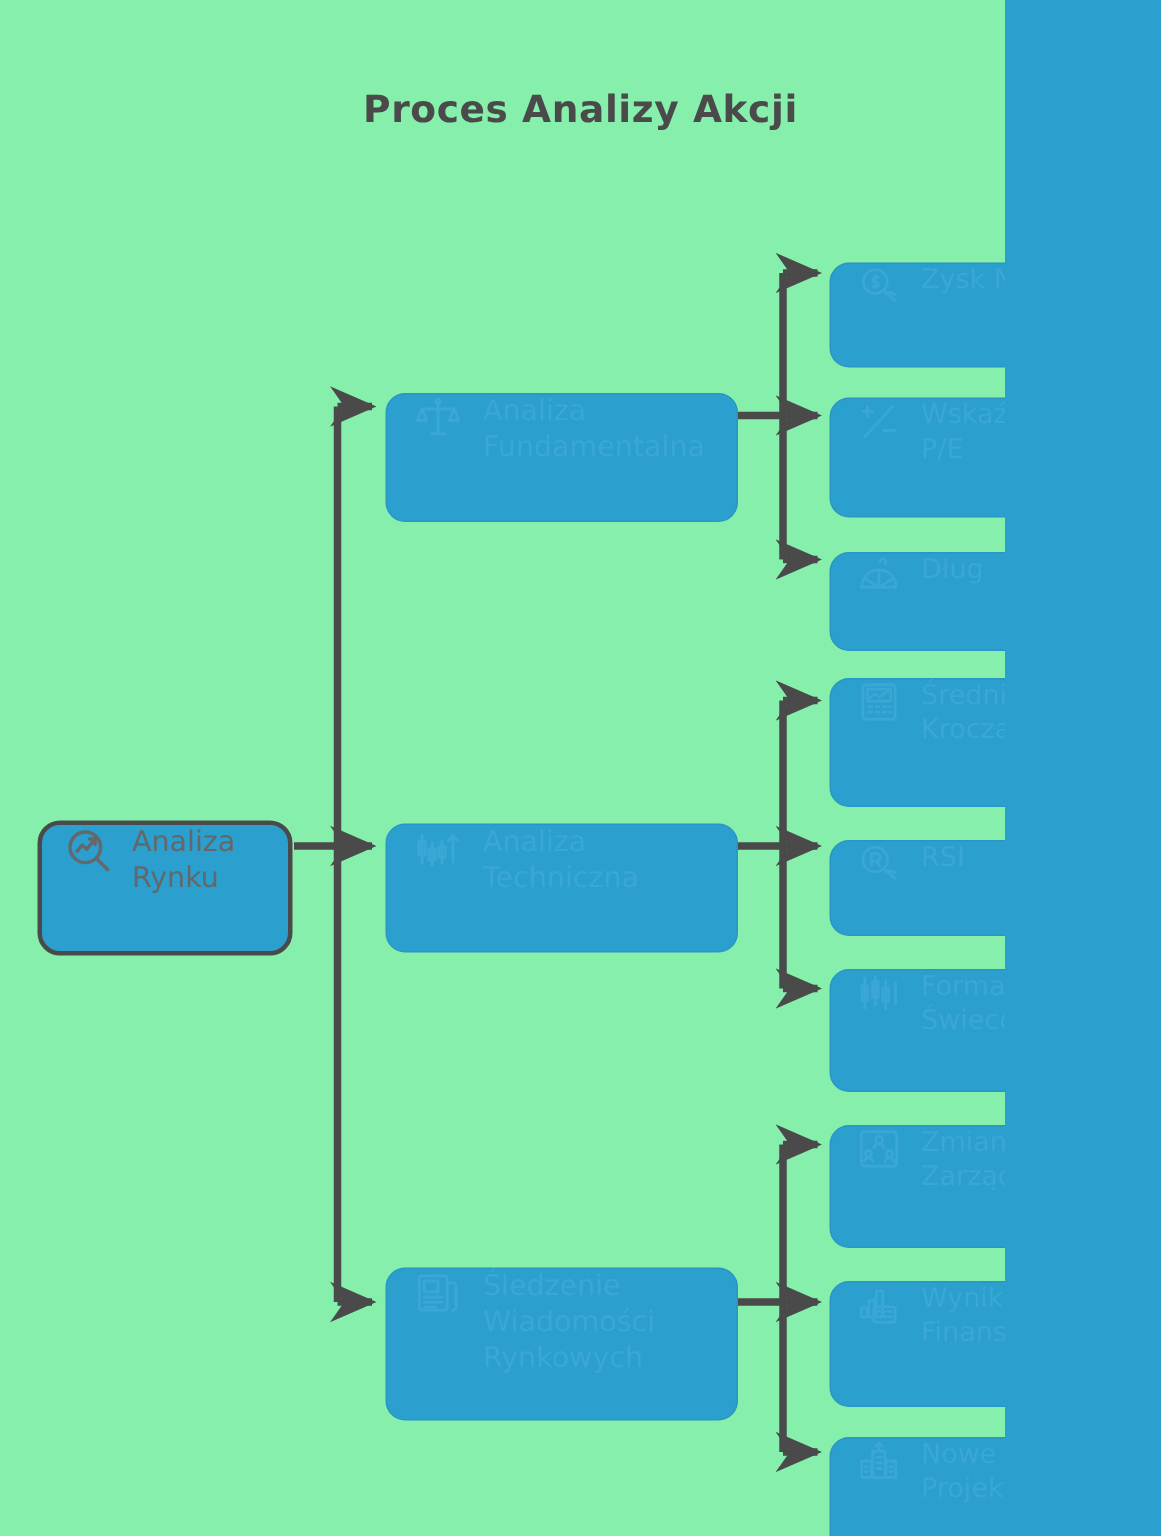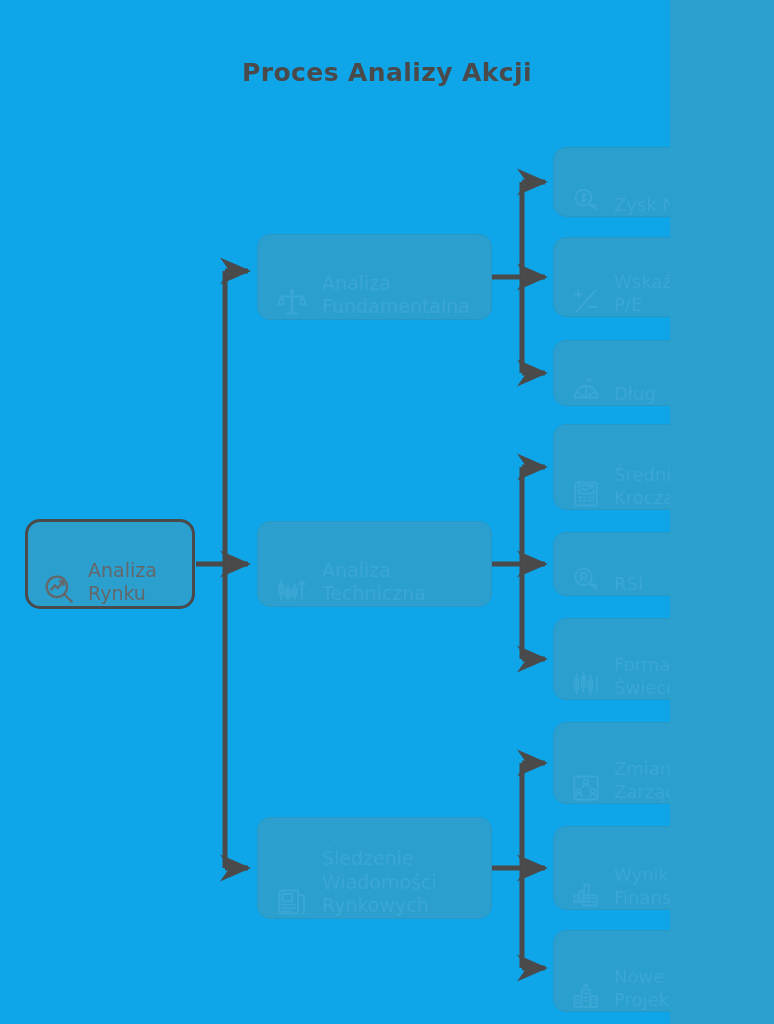--- a/index.html
+++ b/index.html
@@ -4,21 +4,21 @@
 <style>
   html, body {
     margin: 0;
     padding: 0;
     background: #2b9fce;
   }
   #page {
     position: relative;
     width: 670px;
     height: 1024px;
-    background: #0ea5e9;
+    background: #86efac;
     overflow: hidden;
     font-family: "DejaVu Sans", sans-serif;
   }
 
   
   .title {
     position: absolute;
     left: 0;
     top: 58px;
     width: 774px;
@@ -38,23 +38,24 @@
     width: 774px;
     height: 1024px;
     pointer-events: none;
   }
 
   
   .node {
     position: absolute;
     box-sizing: border-box;
     display: flex;
-    align-items: flex-end;
+    align-items: flex-start;
     border-radius: 13px;
     background: #2b9fce;
+    margin-top: 28px;
   }
 
   .node.root {
     border: 3px solid #4a4a4a;
     border-radius: 15px;
   }
   .node.branch,
   .node.leaf {
     border: 1px solid #2a96c4;
   }

